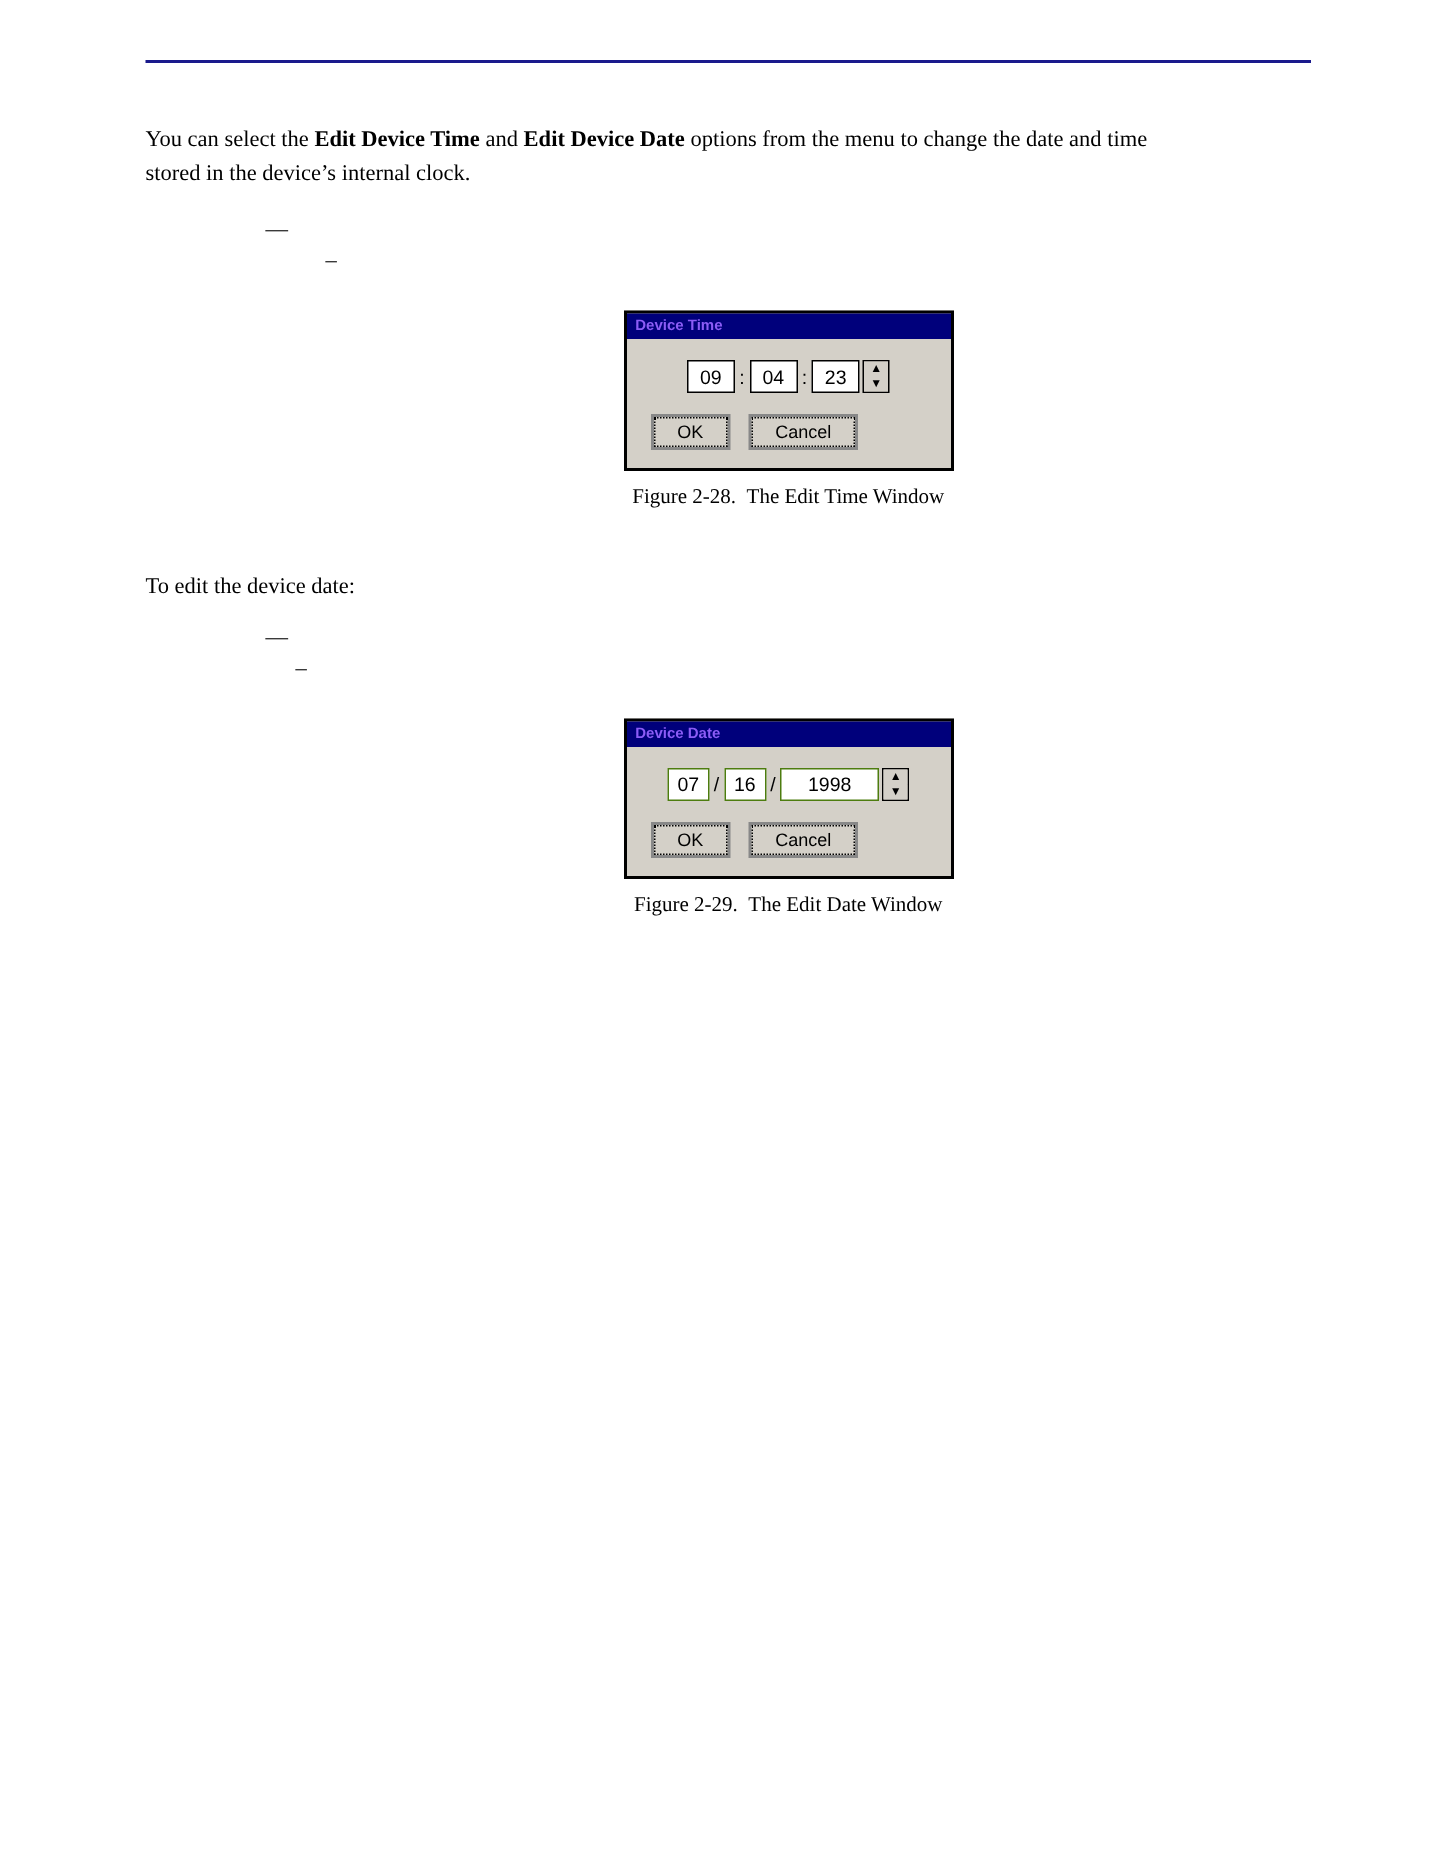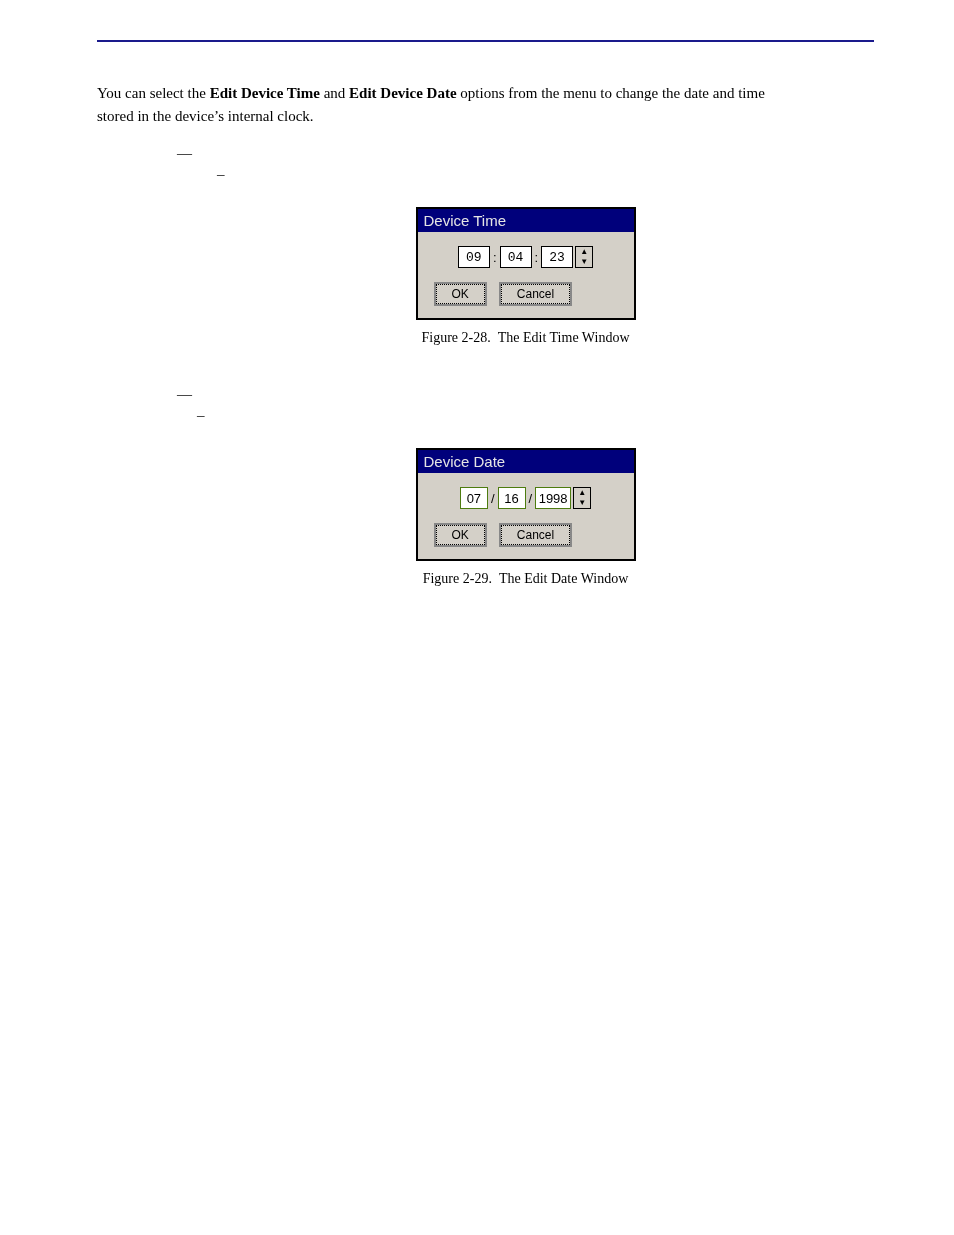--- a/index.html
+++ b/index.html
@@ -44,65 +44,65 @@
     .dialog-window {
       border: 2px solid #000000;
       background: #d4d0c8;
       width: 220px;
       font-family: Arial, sans-serif;
       font-size: 13px;
     }
 
     .dialog-titlebar {
       background: #00007b;
-      color: #e5e5e5;
+      color: #8b5cf6;
       padding: 3px 6px;
-      font-weight: normal;
-      font-size: 15px;
+      font-weight: bold;
+      font-size: 10px;
     }
 
     .dialog-body {
       padding: 14px 12px 12px 12px;
     }
 
     .time-row {
       display: flex;
       align-items: center;
       justify-content: center;
       margin-bottom: 14px;
       gap: 2px;
     }
 
     .time-field {
       border: 1px solid #000;
       background: #fff;
       width: 32px;
       height: 22px;
       text-align: center;
-      font-family: Liberation Mono, monospace;
+      font-family: Liberation Sans, sans-serif;
       font-size: 13px;
       display: flex;
       align-items: center;
       justify-content: center;
     }
 
     .date-field {
       border: 1px solid #4d7c0f;
       background: #fff;
       height: 22px;
       text-align: right;
       font-family: Arial, sans-serif;
       font-size: 13px;
       display: flex;
       align-items: center;
       justify-content: center;
     }
 
     .date-field.year {
-      width: 36px;
+      width: 66px;
     }
 
     .date-field.short {
       width: 28px;
     }
 
     .separator {
       margin: 0 1px;
       font-size: 13px;
     }
@@ -205,20 +205,21 @@
         </div>
       </div>
     </div>
     <div class="figure-caption">
       <span>Figure 2-28.</span>&nbsp;&nbsp;<span>The Edit Time Window</span>
     </div>
   </div>
 
   <div class="section-gap"></div>
 
+  <p class="section-label">To edit the device date:</p>
 
   <div class="small-dash-section">
     <div class="small-dash">—</div>
     <div class="small-dash" style="margin-left:20px;">–</div>
   </div>
 
   <div class="figure-container">
     <div class="dialog-window">
       <div class="dialog-titlebar">Device Date</div>
       <div class="dialog-body">

